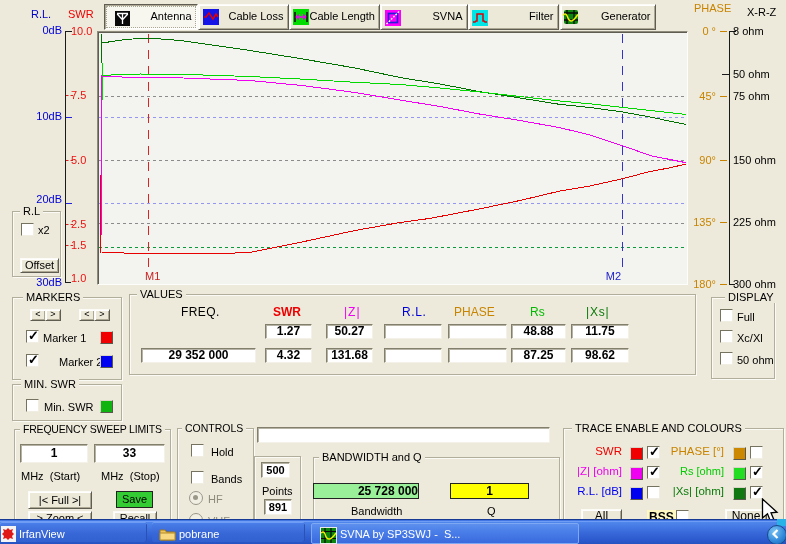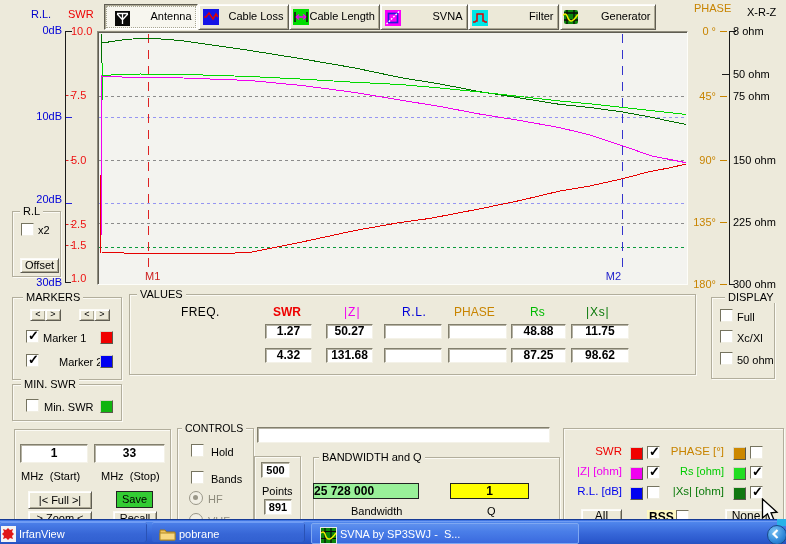--- a/index.html
+++ b/index.html
@@ -171,39 +171,41 @@
  <div class="tx" style="left:272px;top:9.5px;font-size:12px;color:#0000d8;letter-spacing:0.6px">R.L.</div>
  <div class="tx" style="left:324px;top:9.5px;font-size:12px;color:#c88400">PHASE</div>
  <div class="tx" style="left:400px;top:9.5px;font-size:12px;color:#00bb00">Rs</div>
  <div class="tx" style="left:456px;top:9.5px;font-size:12px;color:#0b7a0b;letter-spacing:0.8px">|Xs|</div>
  <div class="fld" style="left:135px;top:29px;width:45px;height:13px;line-height:13px">1.27</div>
  <div class="fld" style="left:196px;top:29px;width:45px;height:13px;line-height:13px">50.27</div>
  <div class="fld" style="left:254px;top:29px;width:56px;height:13px;line-height:13px"></div>
  <div class="fld" style="left:318px;top:29px;width:57px;height:13px;line-height:13px"></div>
  <div class="fld" style="left:381px;top:29px;width:53px;height:13px;line-height:13px">48.88</div>
  <div class="fld" style="left:441px;top:29px;width:56px;height:13px;line-height:13px">11.75</div>
+ <div class="fld" style="left:11px;top:53px;width:113px;height:13px;line-height:13px">29 352 000</div>
  <div class="fld" style="left:135px;top:53px;width:45px;height:13px;line-height:13px">4.32</div>
  <div class="fld" style="left:196px;top:53px;width:45px;height:13px;line-height:13px">131.68</div>
  <div class="fld" style="left:254px;top:53px;width:56px;height:13px;line-height:13px"></div>
  <div class="fld" style="left:318px;top:53px;width:57px;height:13px;line-height:13px"></div>
  <div class="fld" style="left:381px;top:53px;width:53px;height:13px;line-height:13px">87.25</div>
  <div class="fld" style="left:441px;top:53px;width:56px;height:13px;line-height:13px">98.62</div>
 </div>
 
 <div class="gb" style="left:711px;top:297px;width:62px;height:80px">
  <div class="gl" style="left:13px">DISPLAY</div>
  <div class="cb" style="left:8px;top:11px"></div>
  <div class="tx" style="left:25px;top:13px">Full</div>
  <div class="cb" style="left:8px;top:32px"></div>
  <div class="tx" style="left:25px;top:34px">Xc/Xl</div>
  <div class="cb" style="left:8px;top:54px"></div>
  <div class="tx" style="left:25px;top:56px">50 ohm</div>
 </div>
 
 <div class="gb" style="left:14px;top:429px;width:155px;height:91px;border-bottom:none">
+ <div class="gl" style="left:5px;font-size:10.5px;letter-spacing:-0.2px">FREQUENCY SWEEP LIMITS</div>
  <div class="fld" style="left:5px;top:14px;width:66px;height:17px;line-height:17px">1</div>
  <div class="fld" style="left:79px;top:14px;width:69px;height:17px;line-height:17px">33</div>
  <div class="tx" style="left:6px;top:40px">MHz&nbsp; (Start)</div>
  <div class="tx" style="left:86px;top:40px">MHz&nbsp; (Stop)</div>
  <div class="btn" style="left:13px;top:61px;width:62px;height:16px;line-height:16px">|&lt; Full &gt;|</div>
  <div class="btn" style="left:101px;top:61px;width:35px;height:15px;line-height:15px;background:#33cc33;border-color:#8f8;box-shadow:none;border:1px solid #222">Save</div>
  <div class="btn" style="left:13px;top:81px;width:62px;height:14px;line-height:13px">&gt; Zoom &lt;</div>
  <div class="btn" style="left:98px;top:81px;width:42px;height:14px;line-height:13px">Recall</div>
 </div>
 
@@ -223,27 +225,28 @@
 <div class="sunk" style="left:257px;top:427px;width:291px;height:14px"></div>
 
 <div class="gb" style="left:254px;top:456px;width:45px;height:64px;border-bottom:none">
  <div class="fld" style="left:6px;top:5px;width:27px;height:14px;line-height:14px;font-size:11px">500</div>
  <div class="tx" style="left:7px;top:28px">Points</div>
  <div class="fld" style="left:9px;top:42px;width:26px;height:14px;line-height:14px;font-size:11px">891</div>
 </div>
 
 <div class="gb" style="left:313px;top:457px;width:245px;height:63px;border-bottom:none">
  <div class="gl" style="left:5px">BANDWIDTH and Q</div>
- <div class="a" style="left:-1px;top:25px;width:104px;height:14px;background:#99f099;border:1px solid #222;font-weight:bold;font-size:12px;text-align:left;line-height:14px">25 728 000</div>
+ <div class="a" style="left:-1px;top:25px;width:104px;height:14px;background:#99f099;border:1px solid #222;font-weight:bold;font-size:12px;text-align:right;line-height:14px">25 728 000</div>
  <div class="tx" style="left:37px;top:47px">Bandwidth</div>
  <div class="a" style="left:136px;top:25px;width:77px;height:14px;background:#ffff00;border:1px solid #222;font-weight:bold;font-size:12px;text-align:center;line-height:14px">1</div>
  <div class="tx" style="left:173px;top:47px">Q</div>
 </div>
 
 <div class="gb" style="left:563px;top:428px;width:219px;height:92px;border-bottom:none">
+ <div class="gl" style="left:8px">TRACE ENABLE AND COLOURS</div>
  <div class="rt" style="left:8px;top:16px;width:50px;color:#ee0000;font-size:11.5px">SWR</div>
  <div class="sq" style="left:66px;top:18px;background:#f00000"></div>
  <div class="cb ck" style="left:83px;top:17px"></div>
  <div class="rt" style="left:80px;top:16px;width:80px;color:#c88400;font-size:11.5px">PHASE [°]</div>
  <div class="sq" style="left:169px;top:18px;background:#cc8800"></div>
  <div class="cb" style="left:186px;top:17px"></div>
  <div class="rt" style="left:8px;top:36px;width:50px;color:#f000f0;font-size:11.5px">|Z| [ohm]</div>
  <div class="sq" style="left:66px;top:38px;background:#f000f0"></div>
  <div class="cb ck" style="left:83px;top:37px"></div>
  <div class="rt" style="left:80px;top:36px;width:80px;color:#00cc00;font-size:11px">Rs [ohm]</div>

